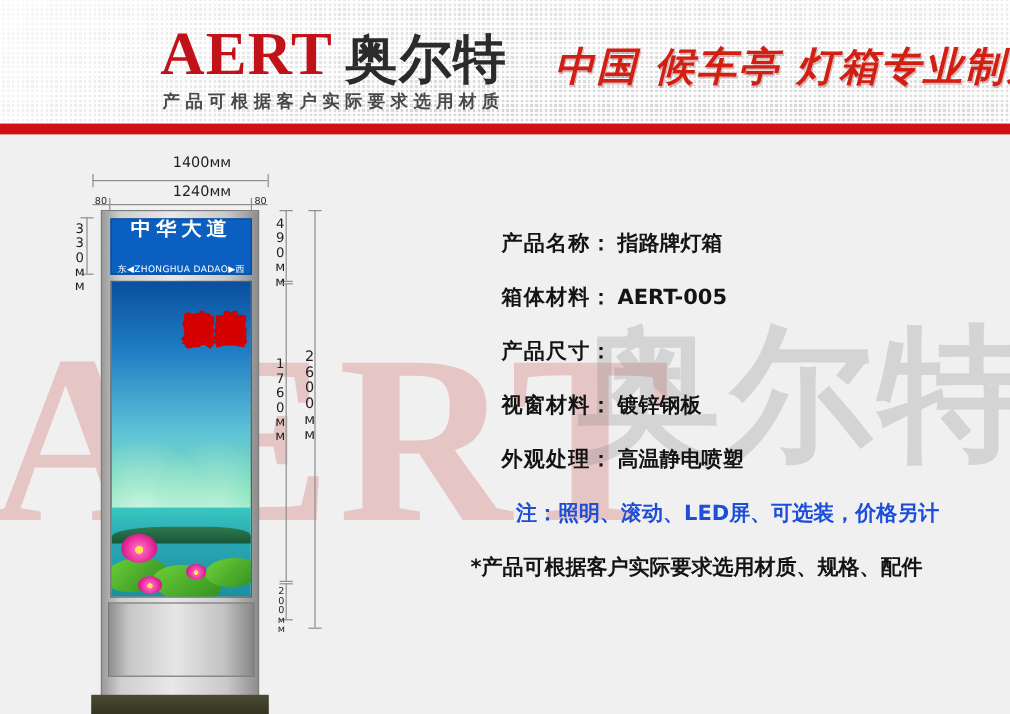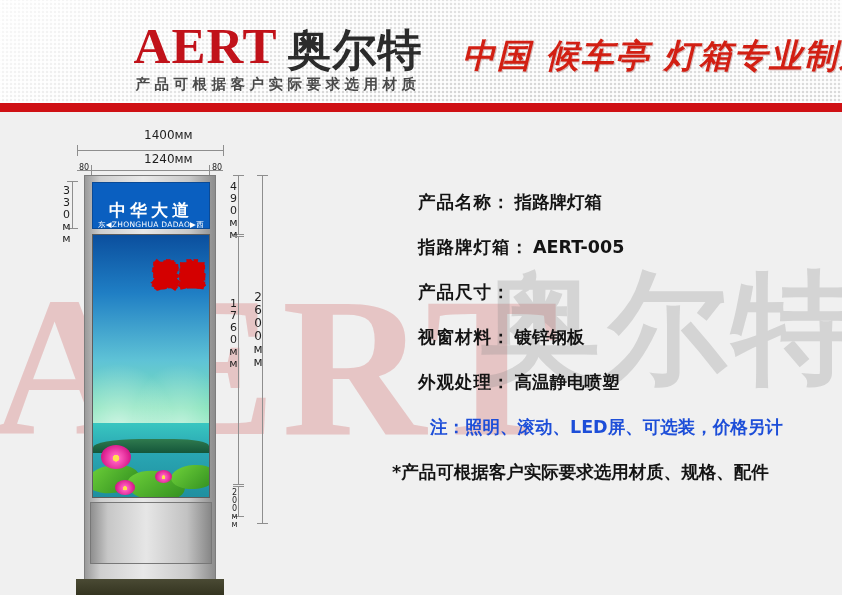--- a/index.html
+++ b/index.html
@@ -83,21 +83,21 @@
   
   .cabinet{position:absolute;left:84px;top:63px;width:132px;height:432px;}
   .cab-frame{
     position:absolute;left:0;top:0;width:132px;height:417px;
     background:linear-gradient(90deg,#9a9a9a 0%,#cfcfcf 12%,#e8e8e8 45%,#c9c9c9 80%,#8d8d8d 100%);
     border:1px solid #7d7d7d;box-sizing:border-box;
   }
   .sign{
     position:absolute;left:7px;top:6px;width:118px;height:47px;
     background:#0a5fc0;border:1px solid #0a4a96;box-sizing:border-box;
-    display:flex;flex-direction:column;align-items:center;justify-content:flex-end;
+    display:flex;flex-direction:column;align-items:center;justify-content:space-between;
     overflow:hidden;
   }
   .sign-main{
     color:#fff;font-weight:700;font-size:17px;letter-spacing:4px;
     font-family:"DejaVu Sans","Liberation Sans",sans-serif;line-height:1;
     margin-bottom:2px;
   }
   .sign-sub{
     color:#fff;font-weight:400;font-size:7.5px;letter-spacing:.3px;
     font-family:"DejaVu Sans","Liberation Sans",sans-serif;line-height:1;
@@ -271,21 +271,21 @@
 
     <div class="dim-txt" style="left:106px;top:482px;font-size:12px;">1200мм</div>
   </div>
 
   <div class="specs">
     <div class="spec-row">
       <span class="spec-label">产品名称：</span>
       <span class="spec-value">指路牌灯箱</span>
     </div>
     <div class="spec-row">
-      <span class="spec-label">指路牌灯箱：</span>
+      <span class="spec-label">箱体材料：</span>
       <span class="spec-value">AERT-005</span>
     </div>
     <div class="spec-row">
       <span class="spec-label">产品尺寸：</span>
     </div>
     <div class="spec-row">
       <span class="spec-label">视窗材料：</span>
       <span class="spec-value">镀锌钢板</span>
     </div>
     <div class="spec-row">

